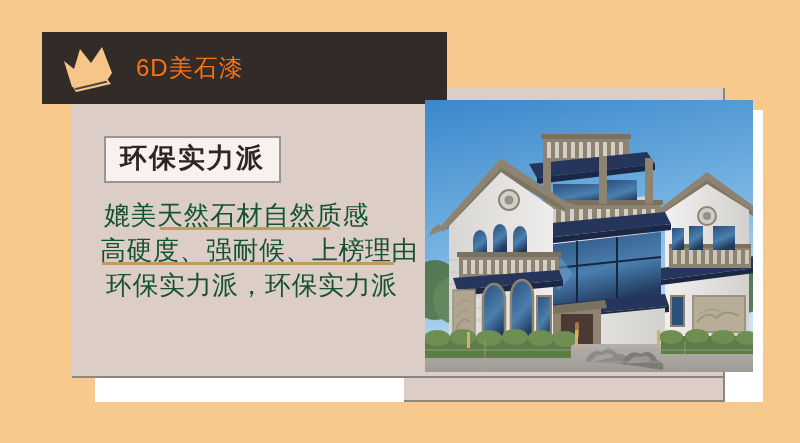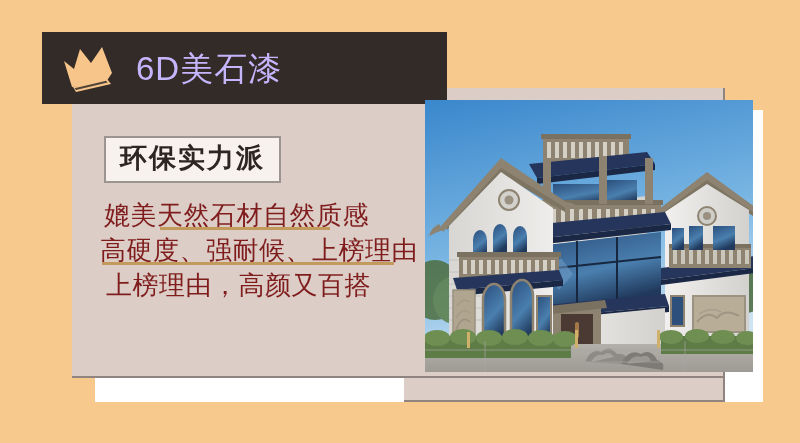--- a/index.html
+++ b/index.html
@@ -60,22 +60,22 @@
     box-sizing: border-box;
   }
   .crown-icon {
     width: 62px;
     height: 50px;
     flex: 0 0 auto;
     display: block;
     margin-right: 14px;
   }
   .title-text {
-    color: #c4b5fd;
-    font-size: 33px;
+    color: #f97316;
+    font-size: 24px;
     letter-spacing: 1px;
     line-height: 1;
     font-weight: 400;
     white-space: nowrap;
   }
 
   
   .reason-badge {
     position: absolute;
     left: 104px;
@@ -97,21 +97,21 @@
     left: 100px;
     top: 198px;
     width: 320px;
   }
   .copy-line {
     position: relative;
     display: block;
     font-size: 26px;
     line-height: 35px;
     letter-spacing: 0.5px;
-    color: #7f1d1d;
+    color: #14532d;
     white-space: nowrap;
   }
   .copy-line .ul {
     position: absolute;
     bottom: 3px;
     height: 3px;
     background: #c29a5c;
   }
   .line1 { padding-left: 4px; }
   .line1 .ul { left: 60px; width: 170px; }
@@ -173,21 +173,21 @@
 
   <div class="copy">
     <span class="copy-line line1">
       <span>媲美天然石材自然质感</span>
       <i class="ul"></i>
     </span>
     <span class="copy-line line2">
       <span>高硬度、强耐候、上榜理由</span>
       <i class="ul"></i>
     </span>
-    <span class="copy-line line4">上榜理由，高颜又百搭</span>
+    <span class="copy-line line4">环保实力派，环保实力派</span>
   </div>
 
   <div class="photo-frame">
     <div class="photo">
       <svg viewBox="0 0 328 272" preserveAspectRatio="xMidYMid slice" aria-hidden="true">
         <defs>
           <linearGradient id="sky" x1="0" y1="0" x2="0.25" y2="1">
             <stop offset="0%" stop-color="#3a87cc"></stop>
             <stop offset="55%" stop-color="#77b4e2"></stop>
             <stop offset="100%" stop-color="#cfe4f3"></stop>

